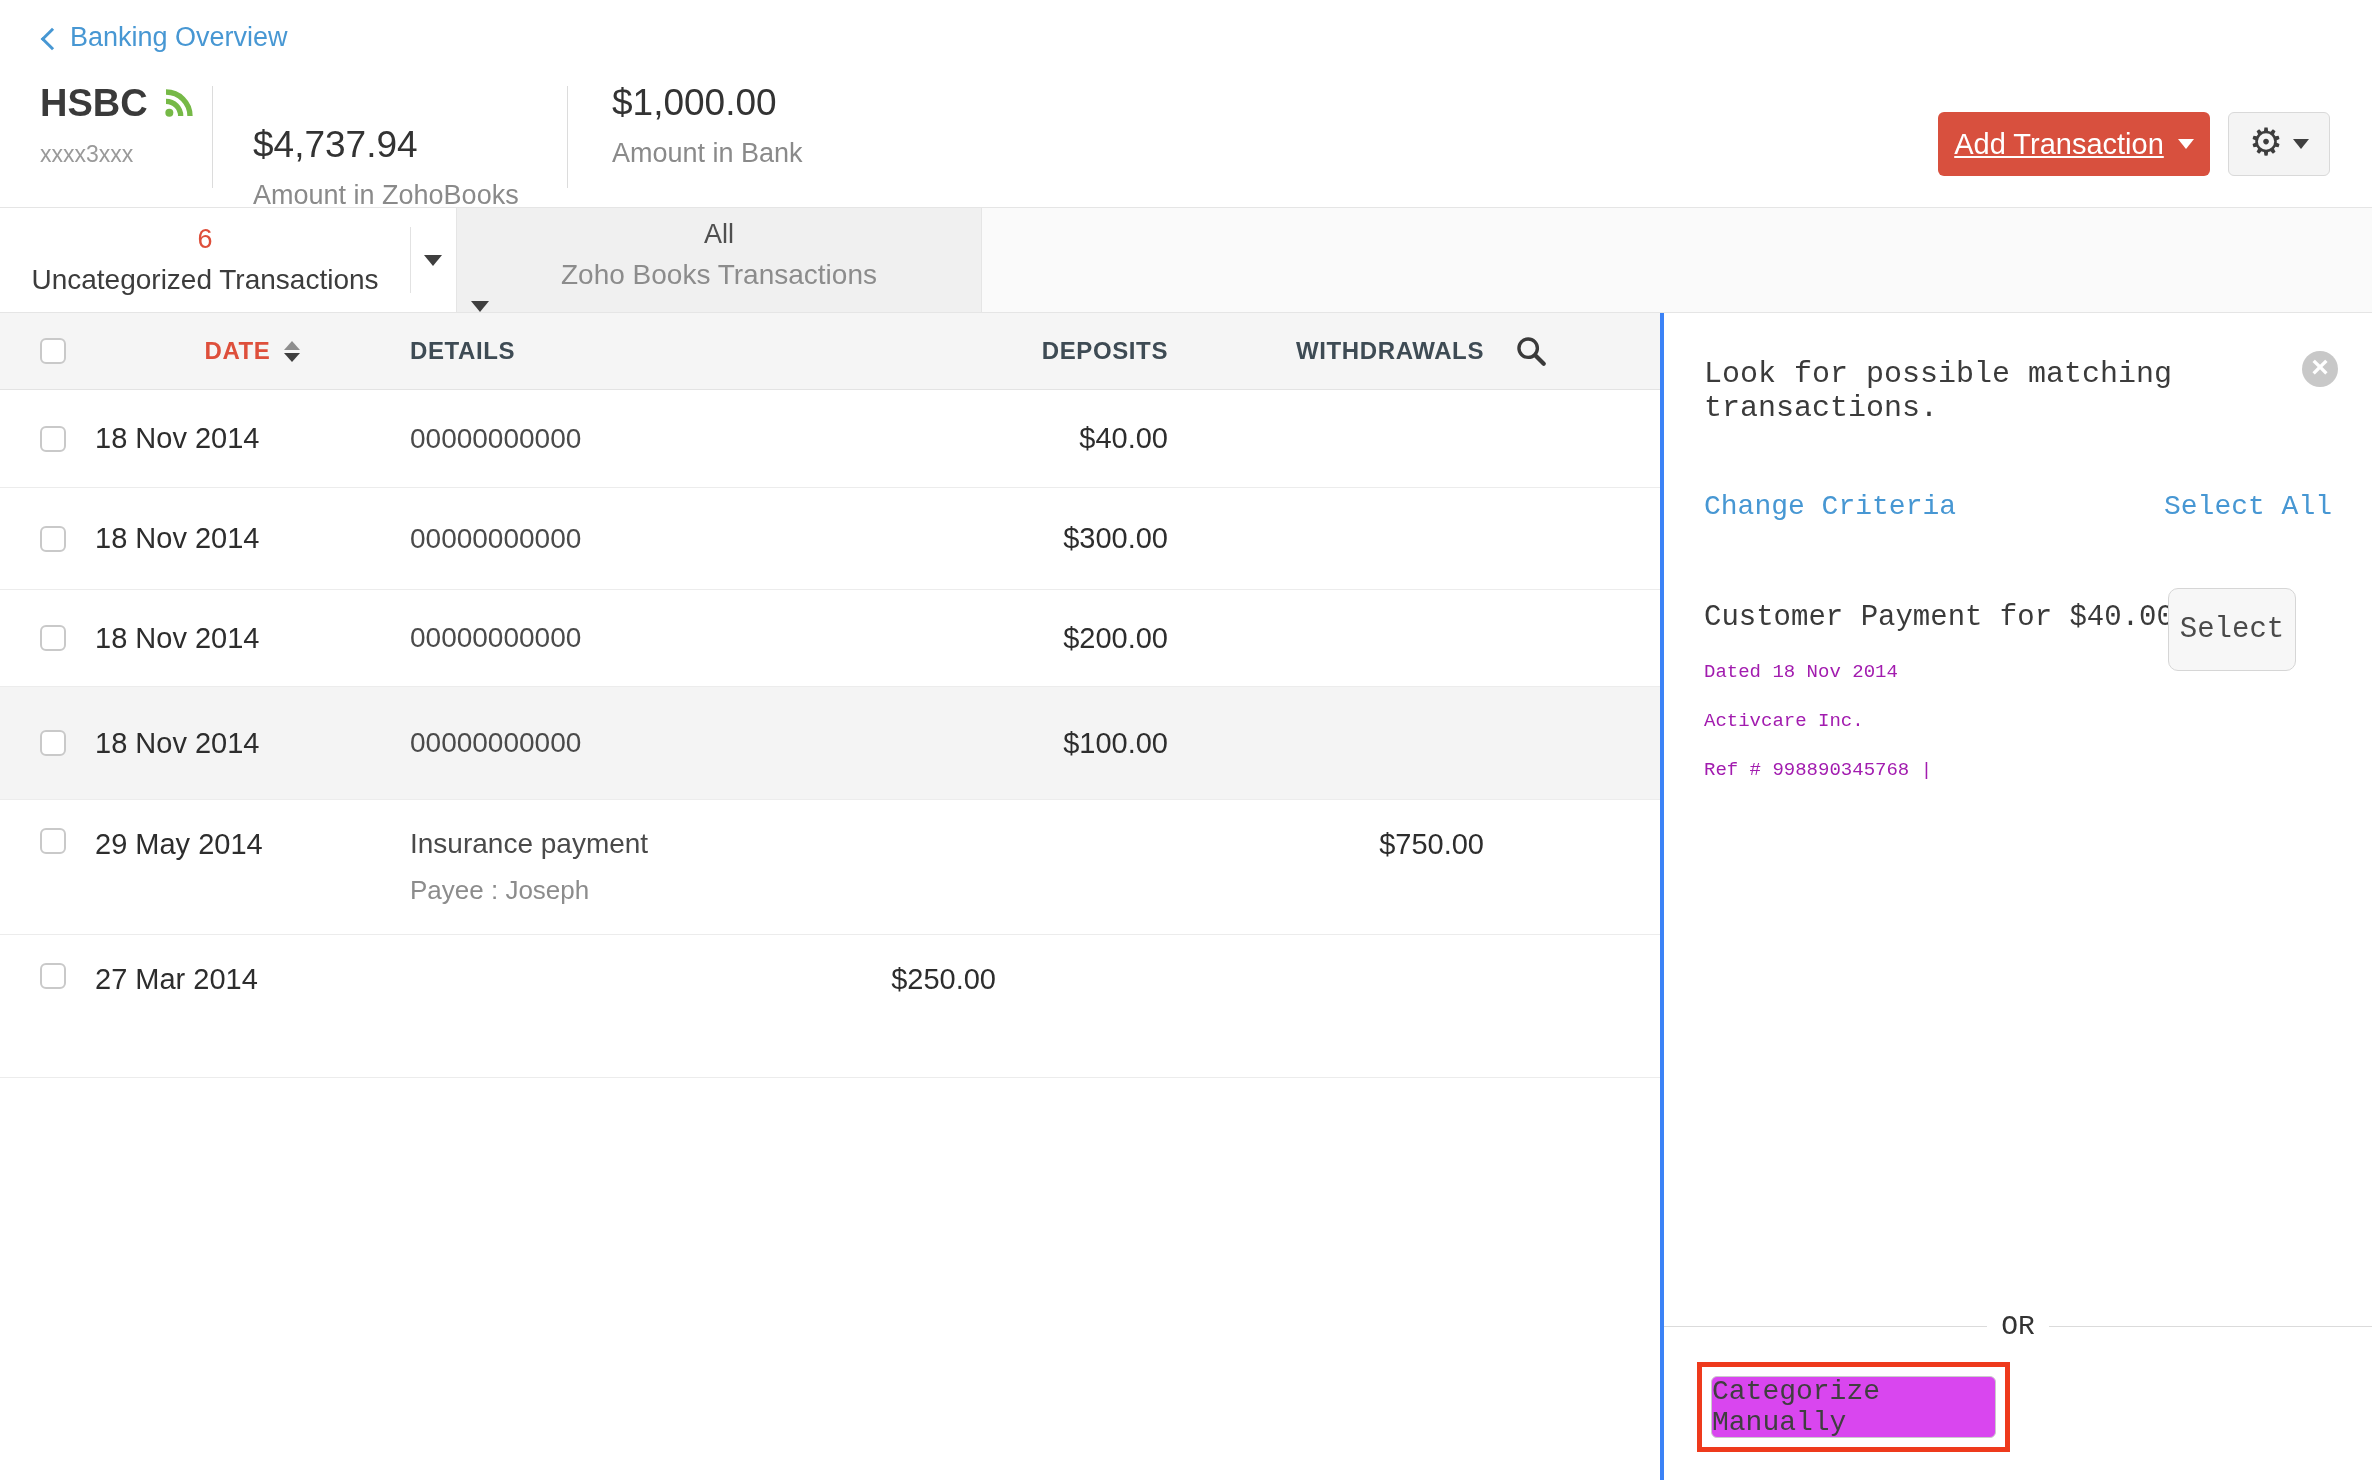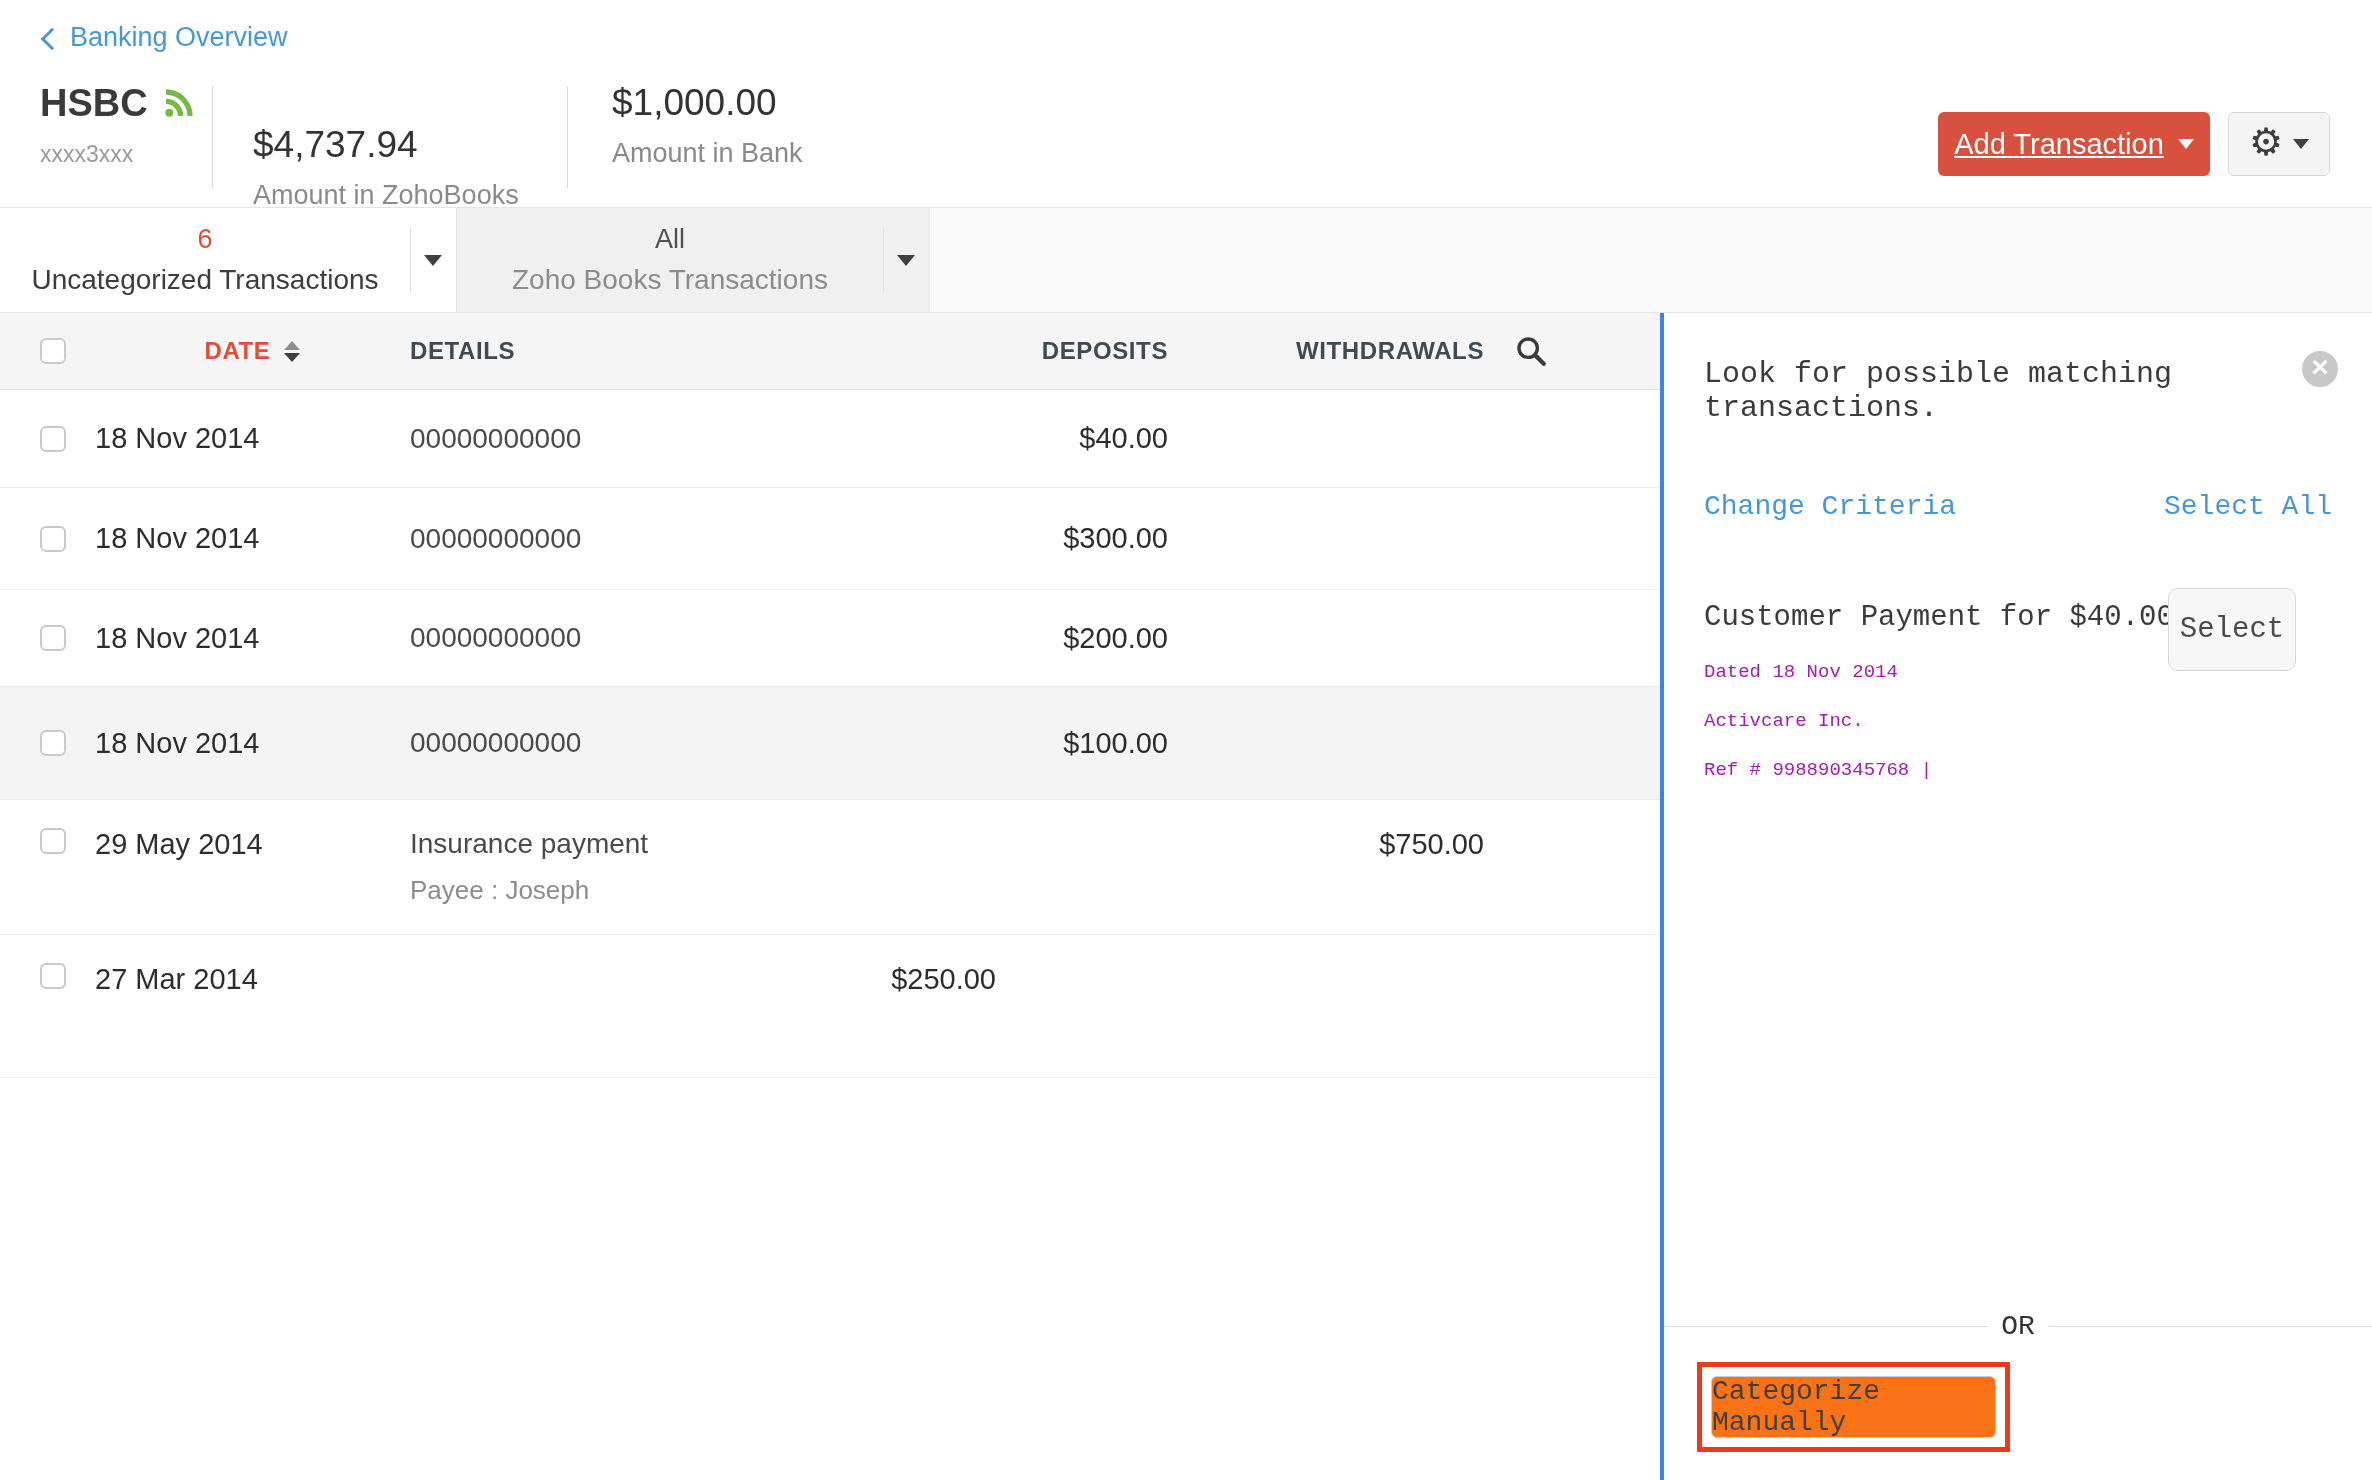--- a/index.html
+++ b/index.html
@@ -31,21 +31,21 @@
   .caret.small{border-left:8px solid transparent;border-right:8px solid transparent;border-top-width:10px;}
   .gear-btn{position:absolute;left:2228px;top:112px;width:102px;height:64px;background:#F4F4F4;
     border:1px solid #D9D9D9;border-radius:6px;box-sizing:border-box;display:flex;
     align-items:center;justify-content:center;gap:10px;cursor:pointer;}
   .gear-glyph{font-size:38px;color:#3D3D3D;line-height:1;margin-top:-4px;}
   
   .tabbar{position:absolute;left:0;top:207px;width:2372px;height:106px;background:#FAFAFA;
     border-top:1px solid #E5E5E5;border-bottom:1px solid #E5E5E5;box-sizing:border-box;}
   .tab{position:absolute;top:0;height:100%;display:flex;box-sizing:border-box;cursor:pointer;}
   .tab.t1{left:0;width:457px;background:#ffffff;border-right:1px solid #E5E5E5;}
-  .tab.t2{left:457px;width:473px;background:#F0F0F0;border-right:1px solid #E5E5E5;}
+  .tab.t2{left:457px;width:525px;background:#F0F0F0;border-right:1px solid #E5E5E5;flex-direction:column;}
   .tab-main{flex:1;display:flex;flex-direction:column;align-items:center;justify-content:center;gap:9px;}
   .tab-count{font-size:27px;}
   .t1 .tab-count{color:#DE4F3B;} .t2 .tab-count{color:#4F4F4F;}
   .tab-label{font-size:28px;}
   .t1 .tab-label{color:#3C3C3C;} .t2 .tab-label{color:#8C8C8C;}
   .tab-caret{width:46px;display:flex;align-items:center;justify-content:center;position:relative;}
   .tab-caret::before{content:"";position:absolute;left:0;top:19px;bottom:19px;width:1px;background:#E2E2E2;}
   
   .thead{position:absolute;left:0;top:313px;width:1660px;height:77px;background:#F5F5F5;
     border-bottom:1px solid #E3E3E3;box-sizing:border-box;display:flex;align-items:center;
@@ -88,21 +88,21 @@
   .match-card{position:absolute;left:40px;top:288px;}
   .match-title{font-size:29px;color:#3A3A3A;}
   .match-meta{font-size:19px;color:#a21caf;margin-top:27px;}
   .select-btn{position:absolute;left:504px;top:275px;width:128px;height:83px;background:#F7F7F7;
     border:1px solid #D6D6D6;border-radius:10px;box-sizing:border-box;display:flex;
     align-items:center;justify-content:center;font-size:29px;color:#4A4A4A;cursor:pointer;}
   .or-row{position:absolute;left:0;right:0;top:998px;display:flex;align-items:center;}
   .or-line{flex:1;height:1px;background:#DBDBDB;}
   .or-text{font-size:28px;color:#333333;margin:0 14px;font-weight:500;}
   .cat-annotation{position:absolute;left:33px;top:1049px;border:5px solid #EE3A1C;padding:9px;}
-  .cat-btn{width:285px;height:62px;background:#f97316;border:1px solid #CBCBCB;border-radius:6px;
+  .cat-btn{width:285px;height:62px;background:#d946ef;border:1px solid #CBCBCB;border-radius:6px;
     box-sizing:border-box;display:flex;align-items:center;justify-content:center;
     font-size:28px;color:#3F3F3F;cursor:pointer;}
 </style>
 </head>
 <body>
 
 <div class="breadcrumb">
   <span class="chev-left"></span>
   <span>Banking Overview</span>
 </div>

